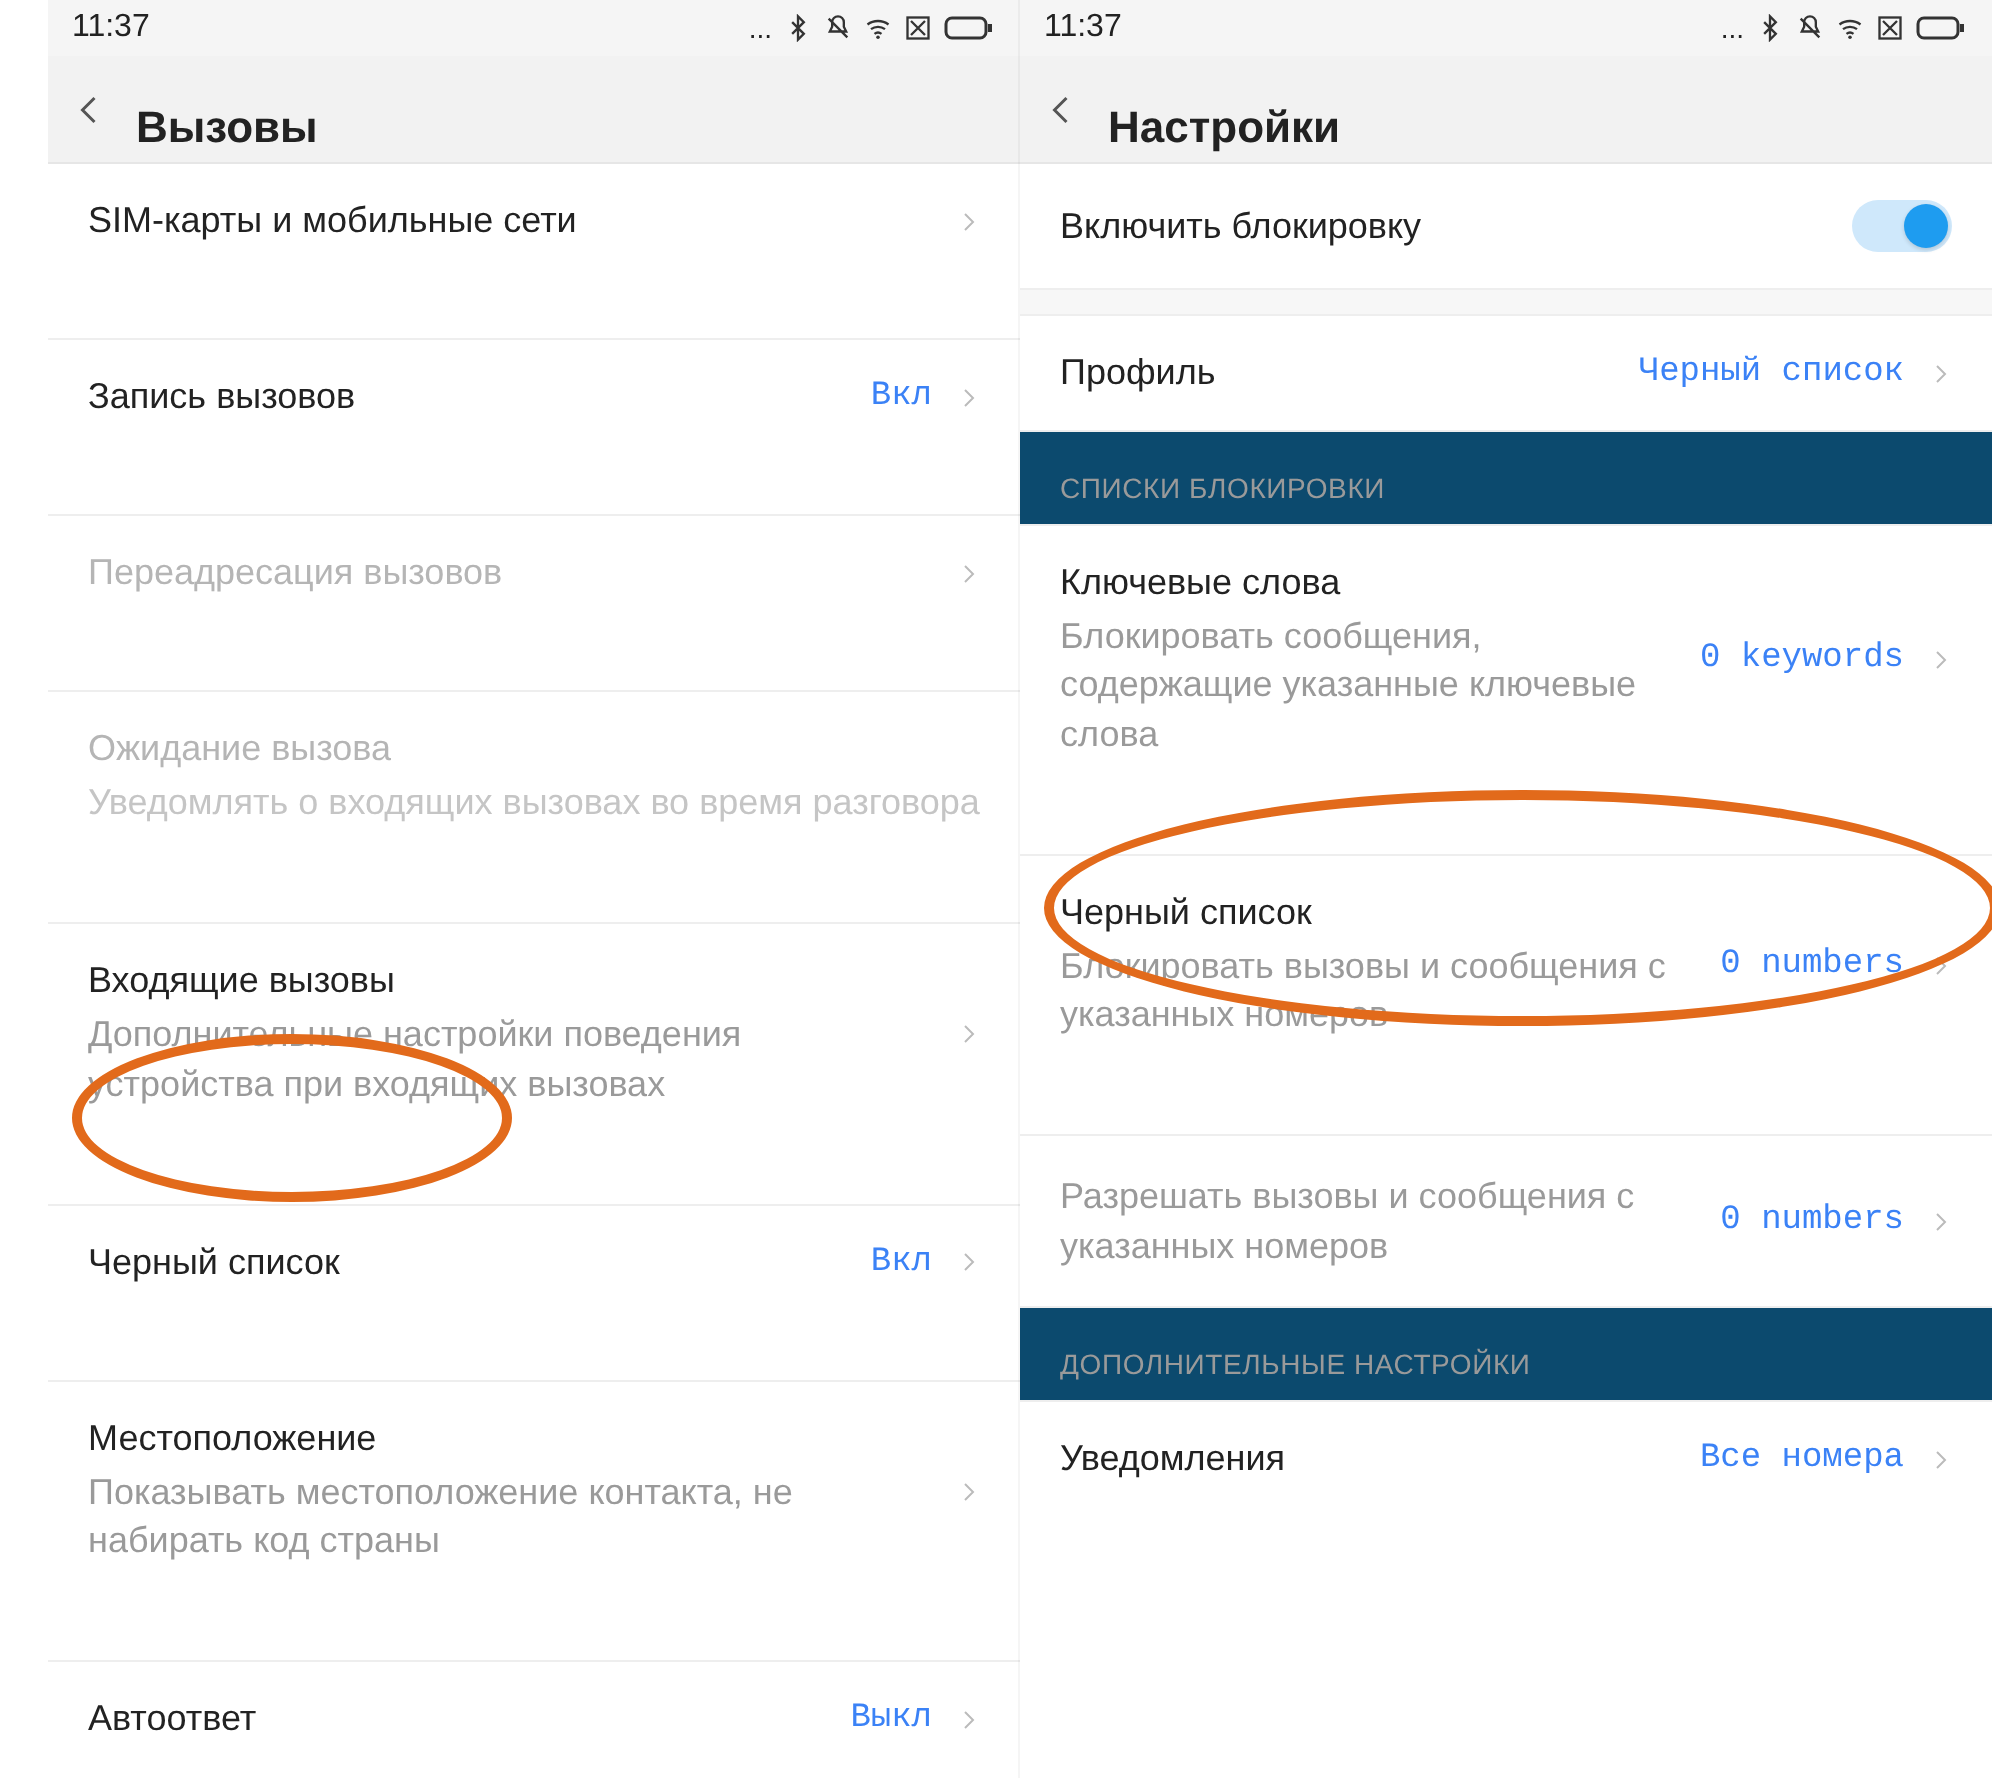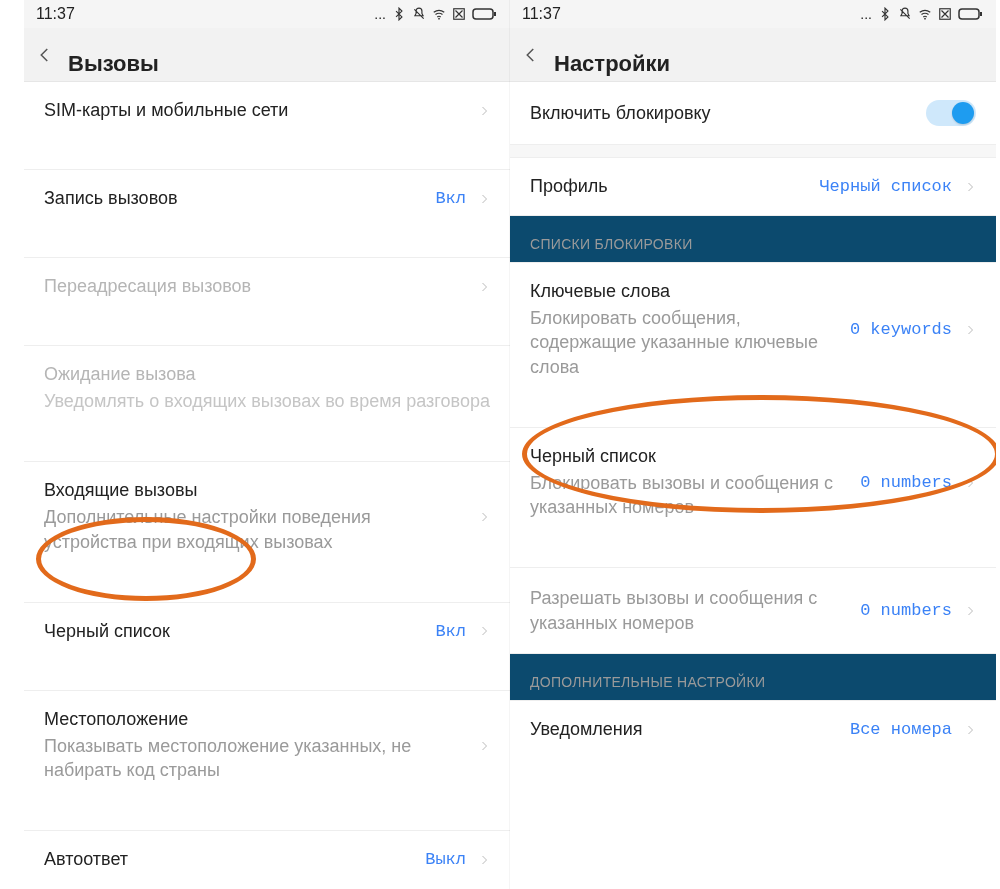--- a/index.html
+++ b/index.html
@@ -145,21 +145,21 @@
           <span class="val">Вкл</span>
           <svg class="chev" viewBox="0 0 24 24">
               <path d="M9 4l8 8-8 8" fill="none" stroke="currentColor" stroke-width="2"></path>
             </svg>
         </div>
       </div>
 
       <div class="row">
         <div class="left">
           <span class="lbl">Местоположение</span>
-          <span class="sub">Показывать местоположение указанных, не набирать код страны</span>
+          <span class="sub">Показывать местоположение контакта, не набирать код страны</span>
         </div>
         <svg class="chev" viewBox="0 0 24 24">
             <path d="M9 4l8 8-8 8" fill="none" stroke="currentColor" stroke-width="2"></path>
           </svg>
       </div>
 
       <div class="row">
         <div class="left">
             <span class="lbl">Автоответ</span>
           </div>

